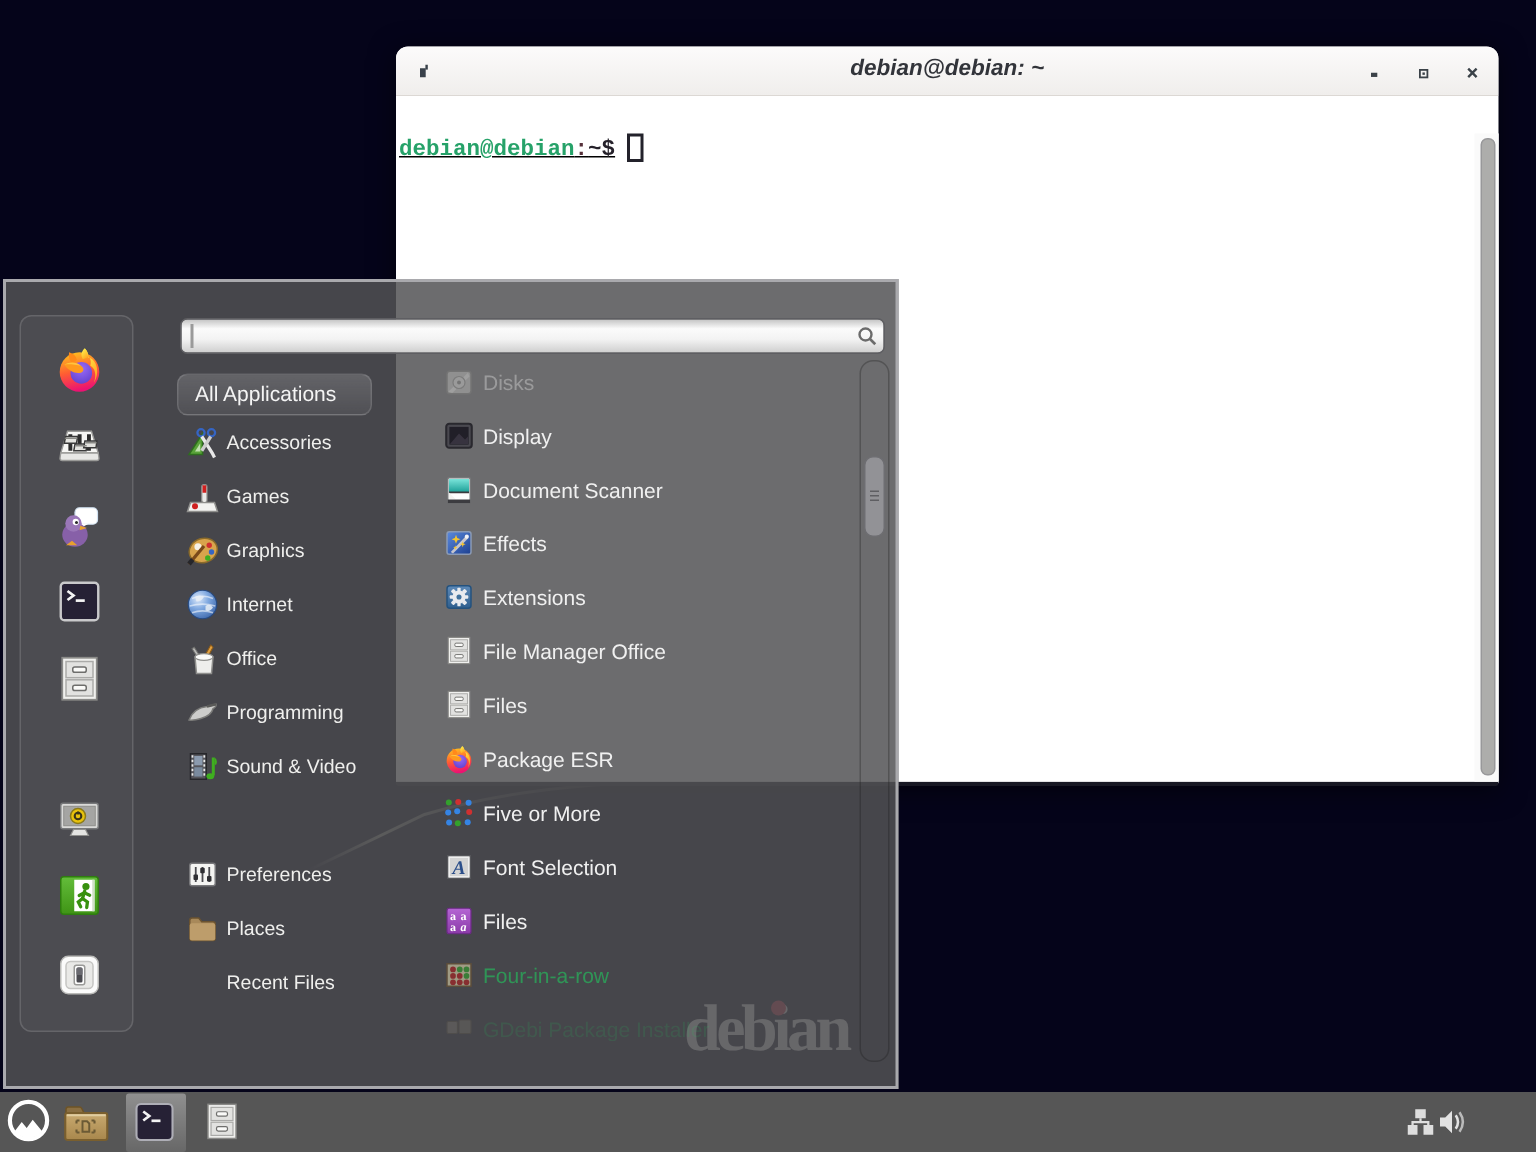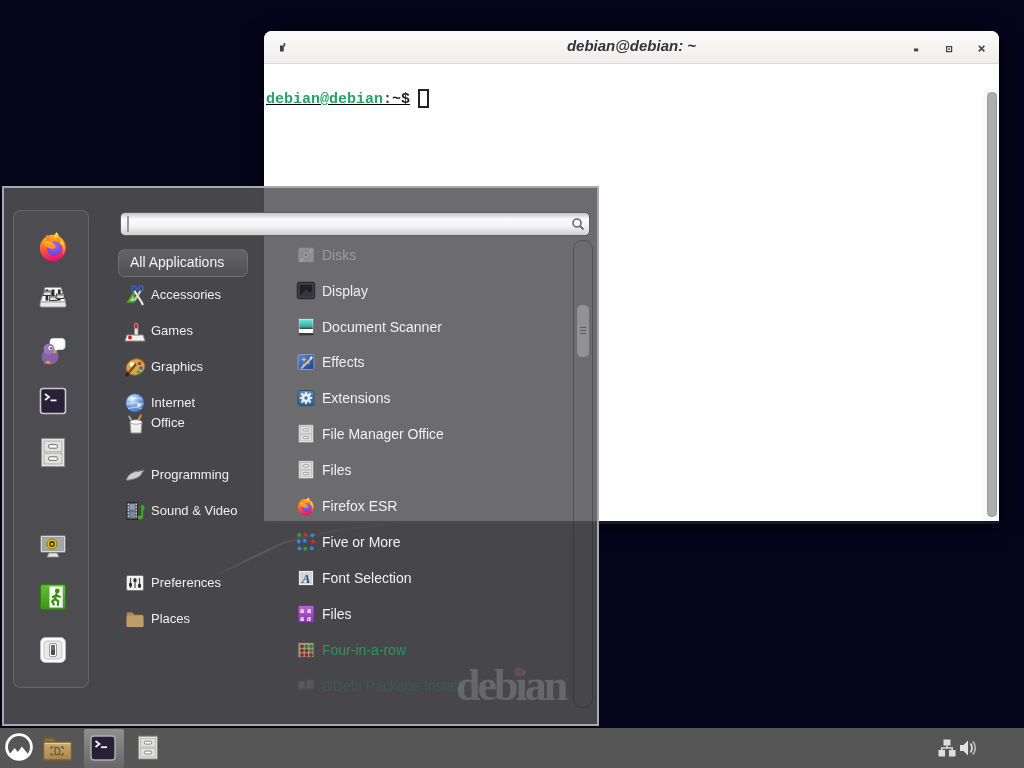--- a/index.html
+++ b/index.html
@@ -249,21 +249,21 @@
               <stop offset="45%" stop-color="#7fa8e0"></stop>
               <stop offset="100%" stop-color="#3a64a8"></stop>
             </radialGradient>
           </defs>
     <circle cx="11" cy="11" r="9.5" fill="url(#gl1)" stroke="#274a80" stroke-width="0.8"></circle>
     <path d="M4 7 Q11 4 18 7 M2.5 12 Q11 9.5 19.5 12 M4 16.5 Q11 14 18 16.5" stroke="rgba(255,255,255,0.55)" stroke-width="1" fill="none"></path>
     <path d="M6 6 Q9 4 12 6 Q10 9 7 9 Z M13 12 Q16 10 18 13 Q16 16 13 15 Z" fill="#e9eef6" opacity="0.85"></path>
   </svg></span>
       <span class="ct">Internet</span>
     </div>
-  <div class="abs cat" style="top:224px">
+  <div class="abs cat" style="top:240px">
       <span class="ci"><svg width="22" height="22">
     <path d="M16.5 2 L12 10 L14 11 L18 3.5 Z" fill="#e0a040" stroke="#8a5a1a" stroke-width="0.7"></path>
     <path d="M5.5 3.5 L10 10.5 L8.5 11.5 L4 4.5 Z" fill="#b9b9b7" stroke="#6e6e6c" stroke-width="0.7"></path>
     <path d="M6 10 L18 10 L17 21 L7 21 Z" fill="#eeeeec" stroke="#8f8f8d" stroke-width="1"></path>
     <ellipse cx="12" cy="10" rx="6" ry="2.2" fill="#fafaf8" stroke="#8f8f8d" stroke-width="0.8"></ellipse>
   </svg></span>
       <span class="ct">Office</span>
     </div>
   <div class="abs cat" style="top:276px">
       <span class="ci"><svg width="22" height="22">
@@ -310,20 +310,23 @@
           </g>
   </svg></span>
       <span class="ct">Preferences</span>
     </div>
   <div class="abs cat" style="top:420px">
       <span class="ci"><svg width="22" height="22">
     <path d="M2.5 17.5 L2.5 5.5 Q2.5 4 4 4 L8.5 4 L10.5 6.5 L18 6.5 Q19.5 6.5 19.5 8 L19.5 17.5 Q19.5 19 18 19 L4 19 Q2.5 19 2.5 17.5 Z" fill="#a8895a" stroke="#6b5330" stroke-width="1"></path>
     <path d="M2.5 17.5 L2.5 9 Q2.5 7.5 4 7.5 L18 7.5 Q19.5 7.5 19.5 9 L19.5 17.5 Q19.5 19 18 19 L4 19 Q2.5 19 2.5 17.5 Z" fill="#bd9d6b"></path>
   </svg></span>
       <span class="ct">Places</span>
+    </div>
+  <div class="abs cat" style="top:456px">
+      <span class="ct">Recent Files</span>
     </div>
 
   <div class="abs app" style="top:56px;opacity:0.5">
       <span class="ai"><svg width="20" height="20">
     <rect x="2" y="2.5" width="16" height="15" rx="2" fill="#b5b5b3" stroke="#7d7d7b" stroke-width="1"></rect>
     <path d="M3 16 L16 3.5 L17 6 L5.5 17 Z" fill="#d3d3d1"></path>
     <circle cx="10" cy="10" r="4" fill="#c9c9c7" stroke="#8a8a88" stroke-width="0.8"></circle>
     <circle cx="10" cy="10" r="1.3" fill="#7d7d7b"></circle>
   </svg></span>
       <span class="at gray" style="color:#c9c9c9">Disks</span>
@@ -404,21 +407,21 @@
   <div class="abs app" style="top:271px">
       <span class="ai"><svg width="20" height="20">
           <use href="#cabsym"></use>
         </svg></span>
       <span class="at">Files</span>
     </div>
   <div class="abs app" style="top:307px">
       <span class="ai"><svg width="20" height="20">
           <use href="#fxlogo"></use>
         </svg></span>
-      <span class="at">Firefox ESR</span>
+      <span class="at">Package ESR</span>
     </div>
   <div class="abs app" style="top:343px">
       <span class="ai"><svg width="20" height="20">
     <g>
             <circle cx="3.2" cy="3" r="2" fill="#33a02c"></circle>
             <circle cx="9.5" cy="2.6" r="2" fill="#d03030"></circle>
             <circle cx="16.4" cy="3.2" r="2" fill="#3584e4"></circle>
     <circle cx="2.8" cy="9.6" r="2" fill="#3584e4"></circle>
             <circle cx="8.8" cy="8.8" r="2" fill="#3584e4"></circle>
             <circle cx="16.8" cy="9.4" r="2" fill="#d03030"></circle>

